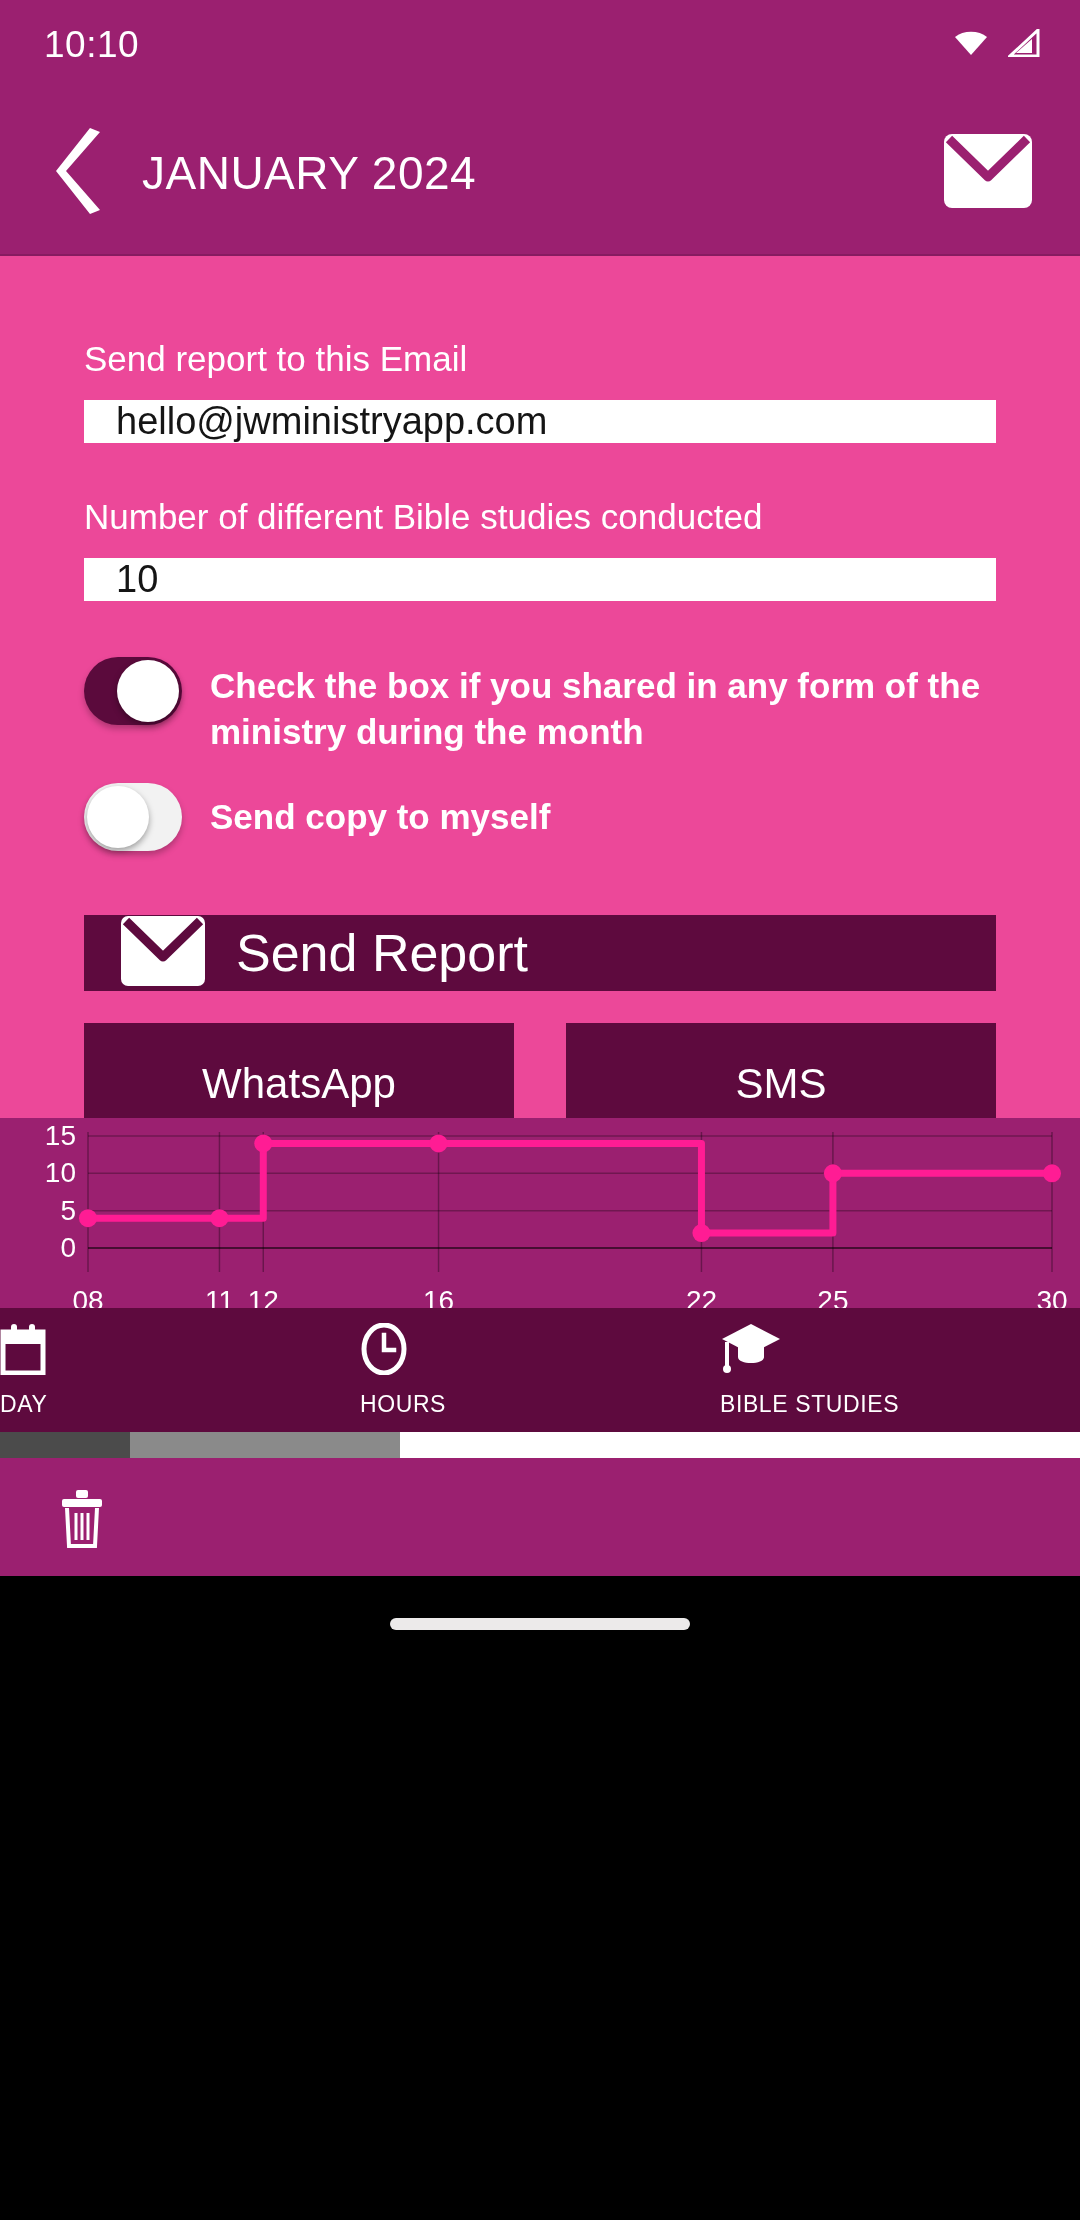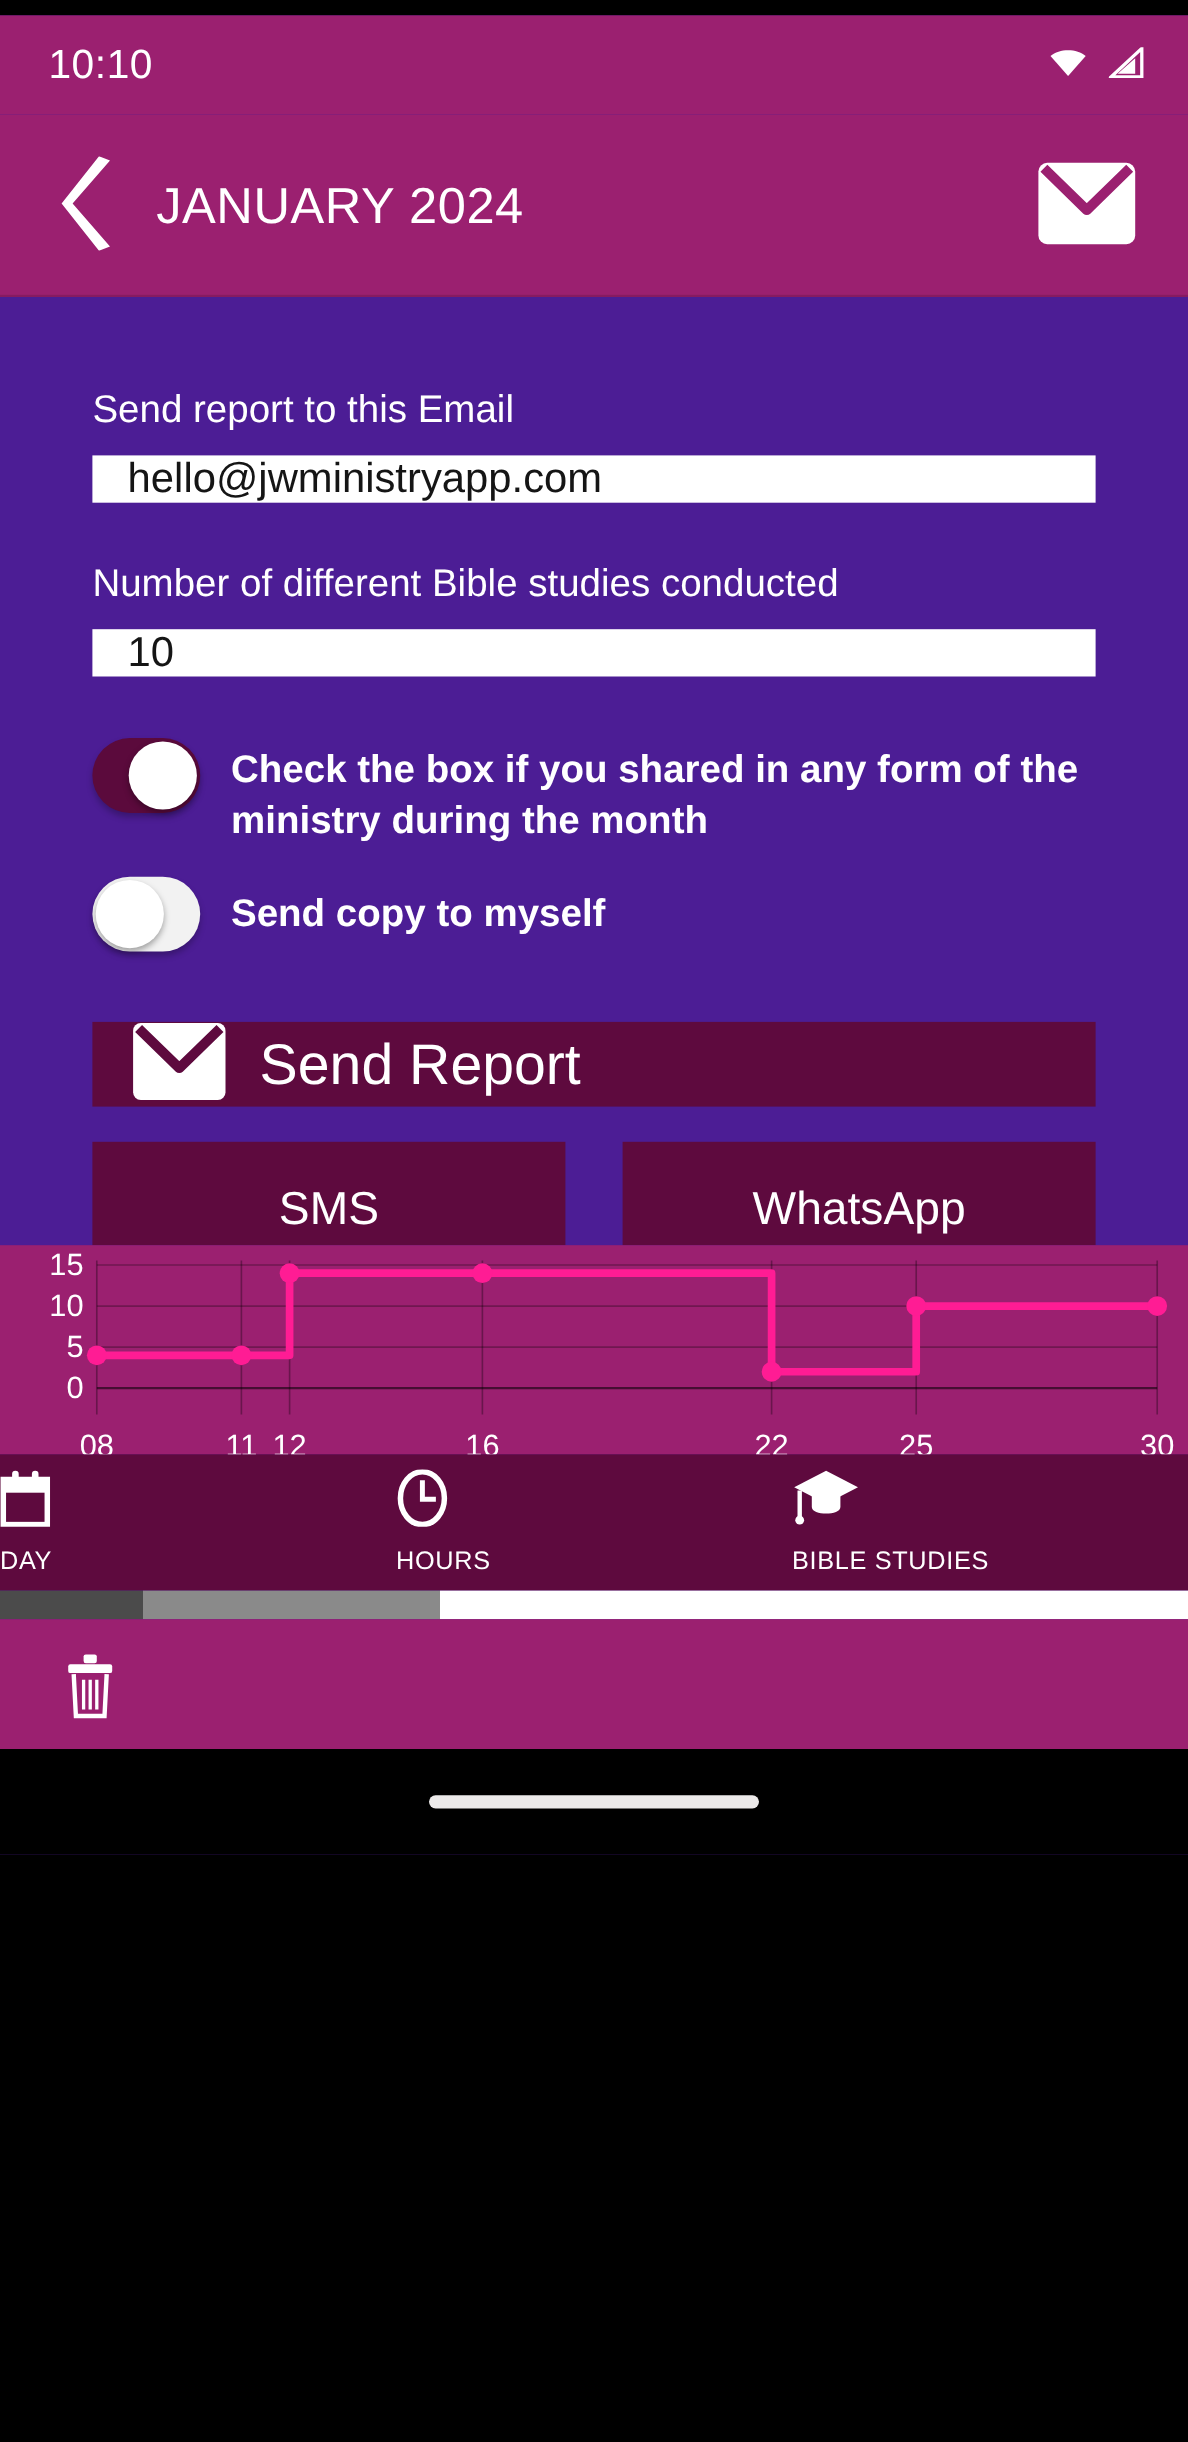--- a/index.html
+++ b/index.html
@@ -5,22 +5,22 @@
   * { box-sizing: border-box; margin: 0; padding: 0; }
   html, body {
     width: 1080px; height: 2220px;
     background: #000;
     font-family: "Liberation Sans", sans-serif;
     overflow: hidden;
   }
   #app {
     position: relative;
     width: 1080px; height: 1672px;
-    background: #4c1d95;
-    display: flex; flex-direction: column; margin-top: 14px;
+    background: #ec4899;
+    display: flex; flex-direction: column;
   }
 
   
   .statusbar {
     height: 90px; flex: 0 0 90px;
     background: #9B2070;
     display: flex; align-items: center;
     padding: 0 40px 0 44px;
     color: #fff;
   }
@@ -215,22 +215,22 @@
       <span>
         <svg width="86" height="72" viewBox="0 0 86 72">
           <rect x="1" y="1" width="84" height="70" rx="7" fill="#fff"></rect>
           <path d="M6 6 L43 42 L80 6" fill="none" stroke="#5E0A3E" stroke-width="9" stroke-linejoin="round"></path>
         </svg>
       </span>
       <span class="btn-send-label">Send Report</span>
     </div>
 
     <div class="btn-row">
+      <div class="btn btn-half">WhatsApp</div>
       <div class="btn btn-half">SMS</div>
-      <div class="btn btn-half">WhatsApp</div>
     </div>
 
     <div class="info-row">
       <span class="info-icon">
         <svg width="54" height="54" viewBox="0 0 54 54">
           <circle cx="27" cy="27" r="24" fill="none" stroke="#fff" stroke-width="3.5"></circle>
           <circle cx="27" cy="16" r="3.6" fill="#fff"></circle>
           <path d="M22 23 L29 23 L29 39 M21 39 L34 39" fill="none" stroke="#fff" stroke-width="3.5" stroke-linecap="square"></path>
         </svg>
       </span>

